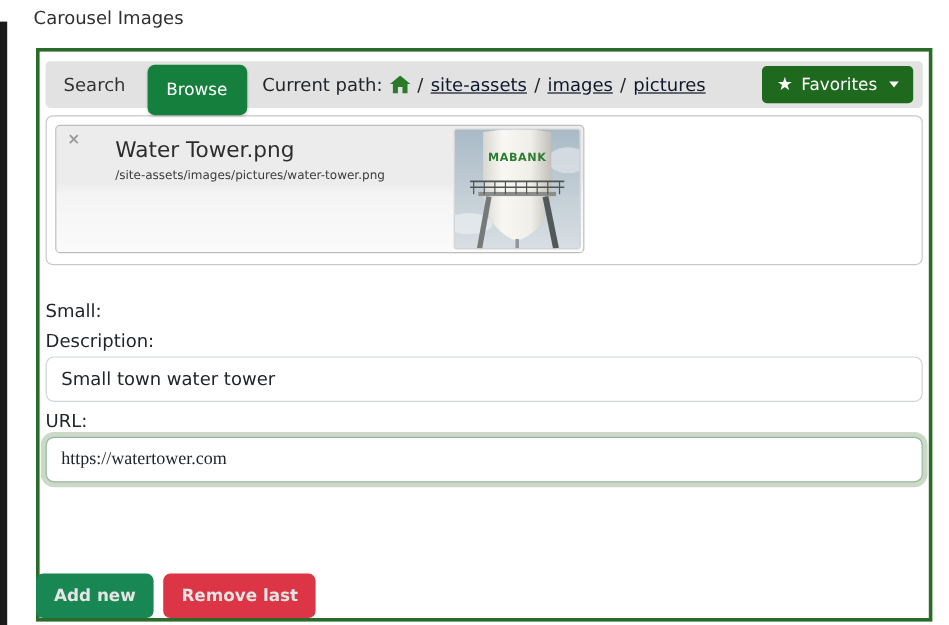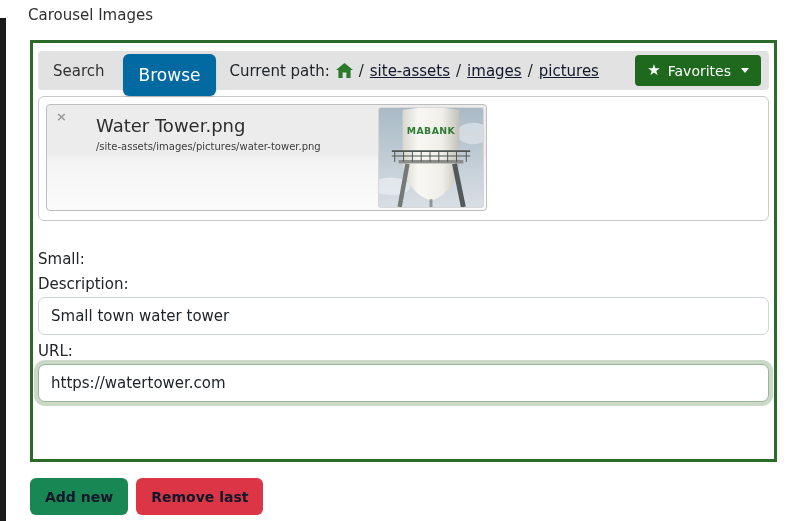--- a/index.html
+++ b/index.html
@@ -12,36 +12,36 @@
   .side-strip{
     position:absolute;left:0;top:18px;width:6px;height:503px;
     background:#1b1b1b;
   }
   .page-title{
     position:absolute;left:28px;top:6px;
     font-size:15px;color:#2f2f2f;
   }
   
   .panel{
-    position:absolute;left:30px;top:40px;width:747px;height:422px;
+    position:absolute;left:30px;top:40px;width:747px;height:478px;
     box-sizing:border-box;border:3px solid #2a6b2a;background:#fff;
     padding:8px 5px 0 5px;
   }
   
   .toolbar{
     height:39px;background:#e2e2e2;border-radius:4px;
     display:flex;align-items:center;position:relative;z-index:2;
   }
   .tab-search{
     font-size:15px;color:#333;padding:0 11px;margin-left:4px;cursor:pointer;
   }
   .tab-browse{
     align-self:flex-start;margin-top:3px;margin-left:7px;height:42px;
-    padding:0 16px;background:#0369a1;color:#fff;border-radius:6px;
-    display:flex;align-items:center;font-size:17px;cursor:pointer;
+    padding:0 16px;background:#15803d;color:#fff;border-radius:6px;
+    display:flex;align-items:center;font-size:14px;cursor:pointer;
     box-shadow:0 1px 2px rgba(0,0,0,.15);
   }
   .path-area{
     display:flex;align-items:center;margin-left:13px;gap:6px;
     font-size:15px;color:#212529;white-space:nowrap;
   }
   .home-icon{display:flex;align-items:center;cursor:pointer;}
   .home-icon svg{width:17px;height:15px;display:block;}
   .crumb{color:#0f172a;text-decoration:underline;cursor:pointer;}
   .sep{color:#212529;}
@@ -94,27 +94,28 @@
   .field-label.tight{margin-top:7px;}
   .text-input{
     display:block;width:100%;height:38px;box-sizing:border-box;
     border:1px solid #ced4da;border-radius:7px;background:#fff;
     padding:0 12px;font-size:15px;color:#212529;font-family:inherit;
     outline:none;
   }
   .text-input.focused{
     border-color:#96b896;
     box-shadow:0 0 0 4px #ccd9c8;
+    font-family:Liberation Serif, serif;
   }
   
   .actions{
     position:absolute;left:30px;top:478px;display:flex;gap:8px;
   }
   .btn{
-    height:37px;border:none;border-radius:6px;color:#0f172a;cursor:pointer;
+    height:37px;border:none;border-radius:6px;color:#e5e5e5;cursor:pointer;
     font-size:14px;font-weight:bold;padding:0 15px;font-family:inherit;
   }
   .btn-add{background:#198754;}
   .btn-remove{background:#dc3545;text-align:right;}
 </style>
 </head>
 <body>
 
 <div class="side-strip"></div>
 

